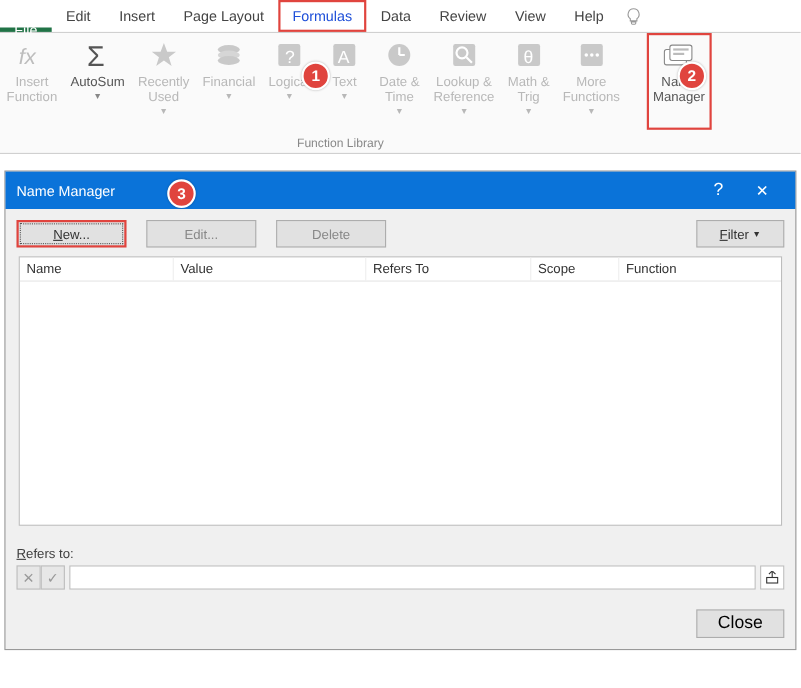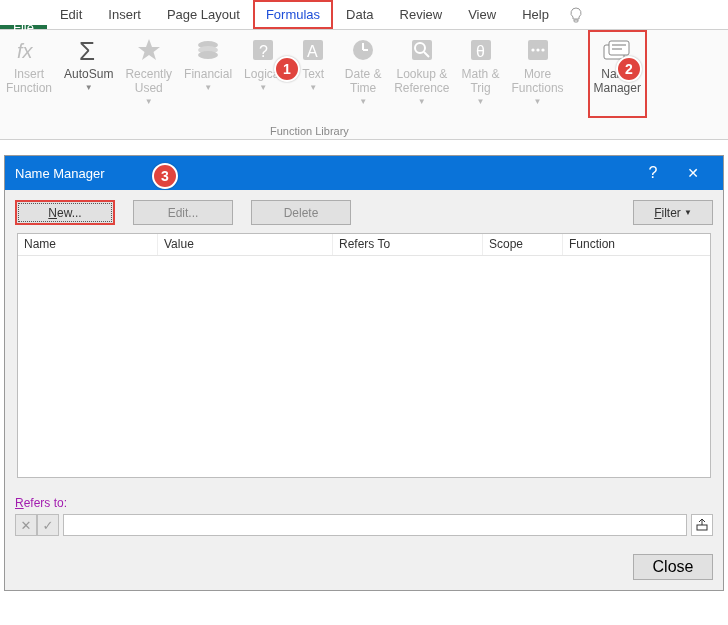--- a/index.html
+++ b/index.html
@@ -48,21 +48,21 @@
   .list-wrap { margin: 0 12px; background: #fff; border: 1px solid #bdbdbd; height: 245px; display: flex; flex-direction: column; }
   .list-head { display: flex; height: 22px; border-bottom: 1px solid #e5e5e5; font-size: 12px; color: #333; }
   .list-head .col { padding: 3px 6px; border-right: 1px solid #eee; }
   .col.name { width: 140px; }
   .col.value { width: 175px; }
   .col.refers { width: 150px; }
   .col.scope { width: 80px; }
   .col.comment { flex: 1; border-right: none; }
   .list-body { flex: 1; }
 
-  .refers-row { margin: 18px 10px 4px 10px; font-size: 12px; color: #a21caf; }
+  .refers-row { margin: 18px 10px 4px 10px; font-size: 12px; color: #404040; }
   .refers-row .u { text-decoration: underline; }
   .refers-input-row { display: flex; align-items: center; margin: 0 10px 8px 10px; gap: 0; }
   .ri-btn { width: 22px; height: 22px; background: #e7e7e7; border: 1px solid #bdbdbd; margin-right: 0; display: flex; align-items: center; justify-content: center; color: #999; font-size: 13px; cursor: pointer; }
   .ri-input { flex: 1; height: 22px; border: 1px solid #bdbdbd; background: #fff; margin: 0 4px 0 4px; }
   .ri-pick { width: 22px; height: 22px; border: 1px solid #bdbdbd; background: #fff; display: flex; align-items: center; justify-content: center; font-size: 12px; cursor: pointer; }
 
   .dlg-footer { display: flex; justify-content: flex-end; padding: 10px; }
   .dlg-close { width: 80px; height: 26px; background: #e1e1e1; border: 1px solid #adadad; font-size: 16px; cursor: pointer; }
 
   svg { display: block; }

